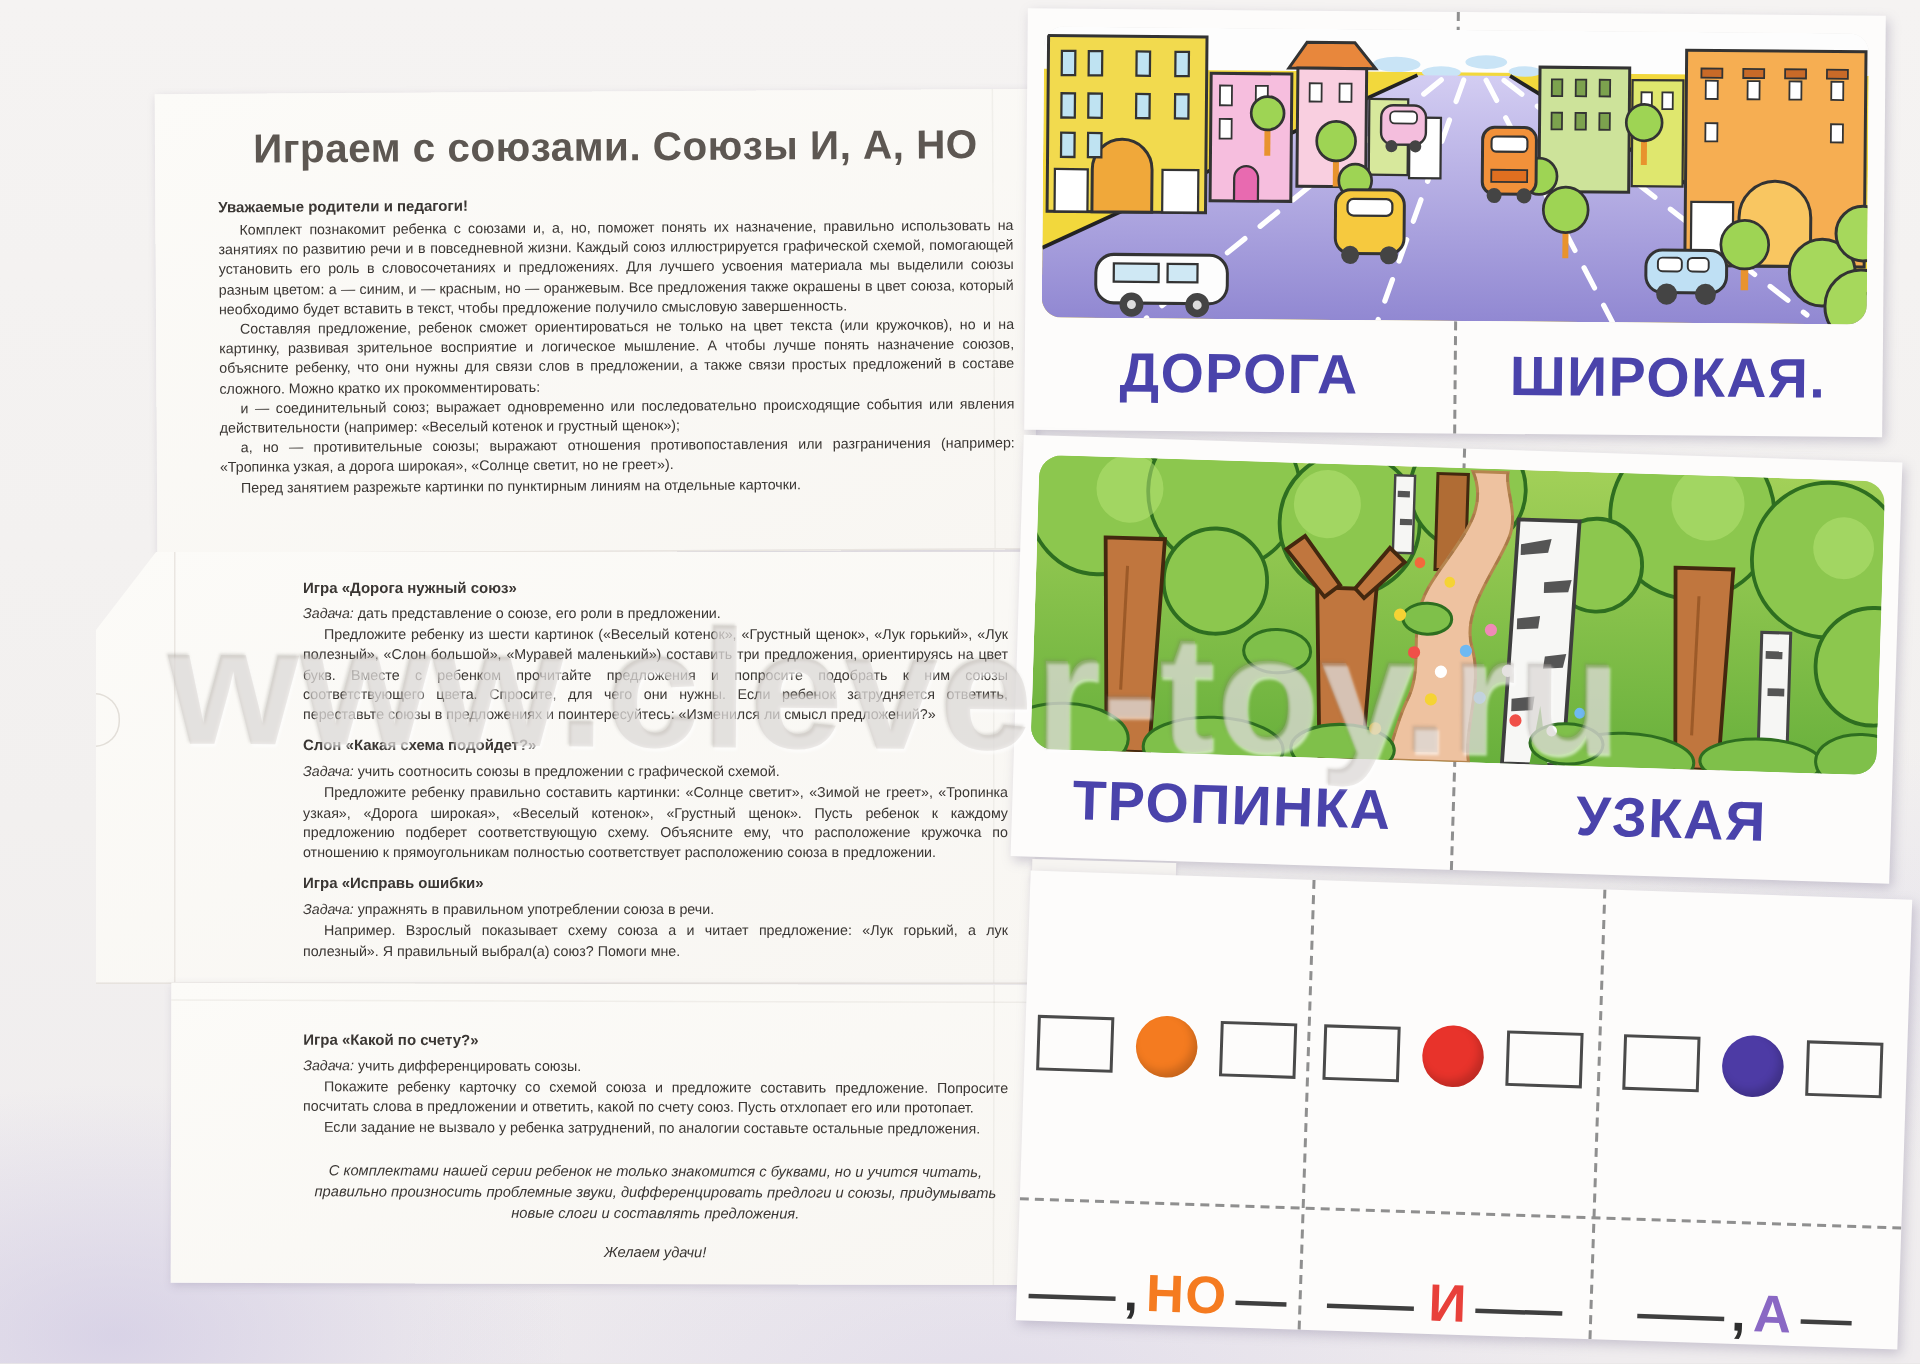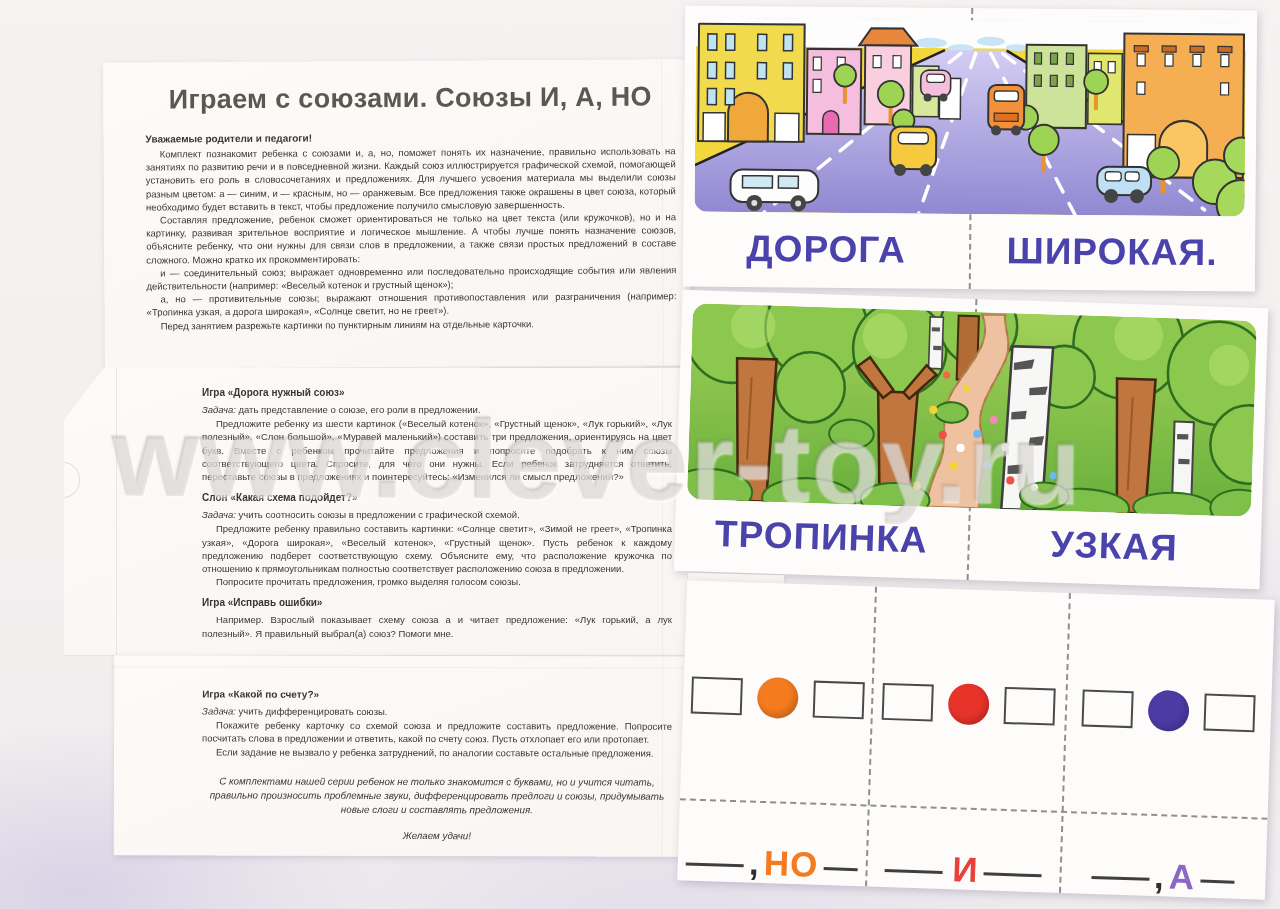--- a/index.html
+++ b/index.html
@@ -92,22 +92,22 @@
       <div class="notch"></div>
     </div>
     <div class="crease"></div>
     <div class="p2content">
       <h3 class="gtitle">Игра «Дорога нужный союз»</h3>
       <p class="task"><em>Задача:</em><span> дать представление о союзе, его роли в предложении.</span></p>
       <p class="body">Предложите ребенку из шести картинок («Веселый котенок», «Грустный щенок», «Лук горький», «Лук полезный», «Слон большой», «Муравей маленький») составить три предложения, ориентируясь на цвет букв. Вместе с ребенком прочитайте предложения и попросите подобрать к ним союзы соответствующего цвета. Спросите, для чего они нужны. Если ребенок затрудняется ответить, переставьте союзы в предложениях и поинтересуйтесь: «Изменился ли смысл предложений?»</p>
       <h3 class="gtitle">Слон «Какая схема подойдет?»</h3>
       <p class="task"><em>Задача:</em><span> учить соотносить союзы в предложении с графической схемой.</span></p>
       <p class="body">Предложите ребенку правильно составить картинки: «Солнце светит», «Зимой не греет», «Тропинка узкая», «Дорога широкая», «Веселый котенок», «Грустный щенок». Пусть ребенок к каждому предложению подберет соответствующую схему. Объясните ему, что расположение кружочка по отношению к прямоугольникам полностью соответствует расположению союза в предложении.</p>
-      <p class="body">Попросите прочитать предложения, громко выделяя голосом союзы.</p>
       <h3 class="gtitle">Игра «Исправь ошибки»</h3>
+      <p class="task"><em>Задача:</em><span> упражнять в правильном употреблении союза в речи.</span></p>
       <p class="body">Например. Взрослый показывает схему союза а и читает предложение: «Лук горький, а лук полезный». Я правильный выбрал(а) союз? Помоги мне.</p>
     </div>
   </section>
 
   <section class="panel panel3">
     <div class="hr-lite"></div>
     <div class="crease"></div>
     <h3 class="gtitle">Игра «Какой по счету?»</h3>
     <p class="task"><em>Задача:</em><span> учить дифференцировать союзы.</span></p>
     <p class="body">Покажите ребенку карточку со схемой союза и предложите составить предложение. Попросите посчитать слова в предложении и ответить, какой по счету союз. Пусть отхлопает его или протопает.</p>

